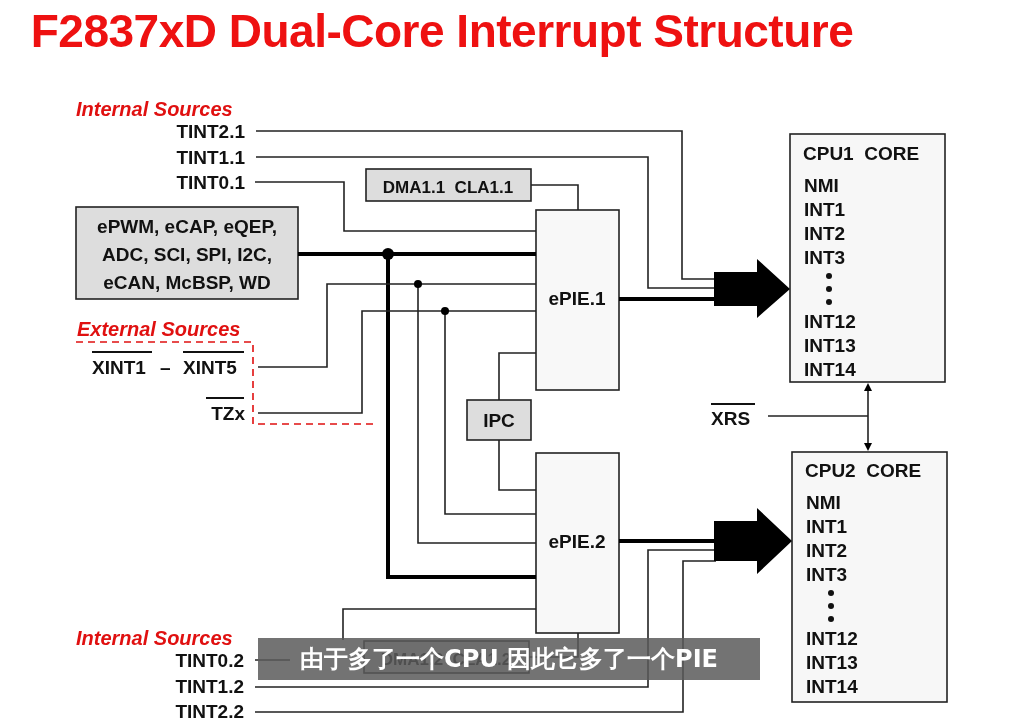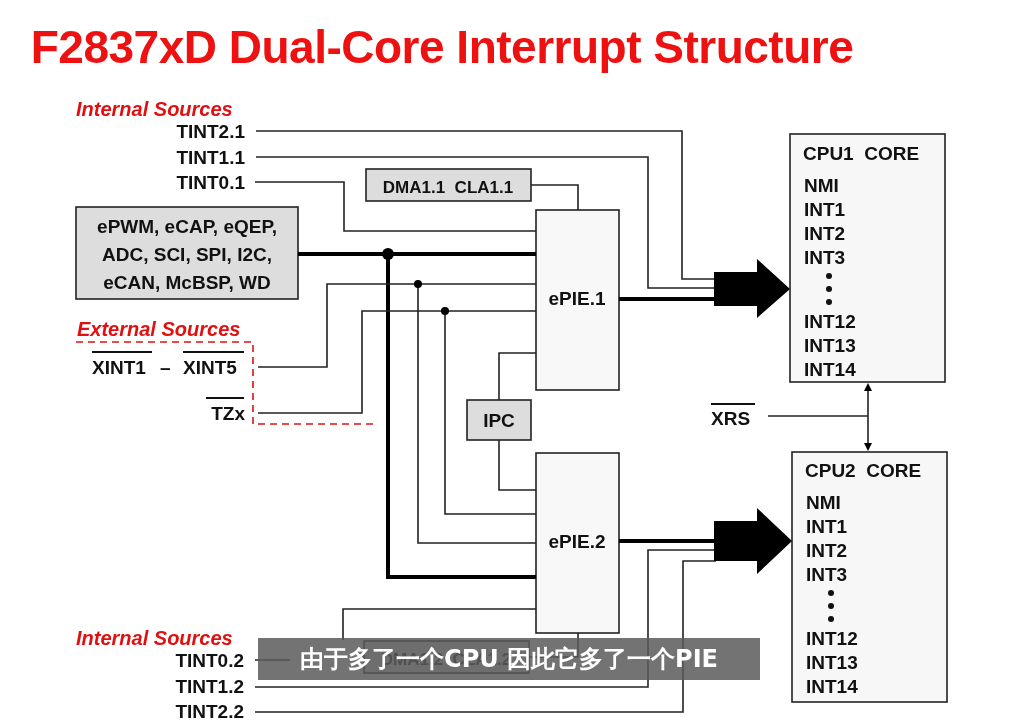--- a/index.html
+++ b/index.html
@@ -1,17 +1,17 @@
 <!DOCTYPE html>
 <html><head>
 <meta charset="utf-8">
 <style>
   html, body { margin:0; padding:0; background:#ffffff; }
   body { width:1024px; height:727px; position:relative; overflow:hidden; font-family:"Liberation Sans", sans-serif; }
-  #title { position:absolute; left:0; top:20px; width:884px; text-align:center; color:#ee1111; font-weight:bold; font-size:46px; letter-spacing:-0.5px; font-family:"Liberation Sans", sans-serif; }
+  #title { position:absolute; left:0; top:4px; width:884px; text-align:center; color:#ee1111; font-weight:bold; font-size:46px; letter-spacing:-0.5px; font-family:"Liberation Sans", sans-serif; }
   svg { position:absolute; left:0; top:0; }
   svg text { font-family:"Liberation Sans", sans-serif; font-weight:bold; }
   .lbl { font-size:19px; fill:#111; }
   .red { fill:#e01010; font-style:italic; font-size:20px; }
   .box-txt { font-size:19px; fill:#111; }
   .thin { stroke:#222; stroke-width:1.6; fill:none; }
   .thick { stroke:#000; stroke-width:4; fill:none; }
   #subtitle { position:absolute; left:258px; top:638px; width:502px; height:42px; background:rgba(90,90,90,0.85); color:#fff; font-size:24px; line-height:42px; text-align:center; font-family:"DejaVu Sans", sans-serif;font-weight:bold; }
 </style>
 </head>

